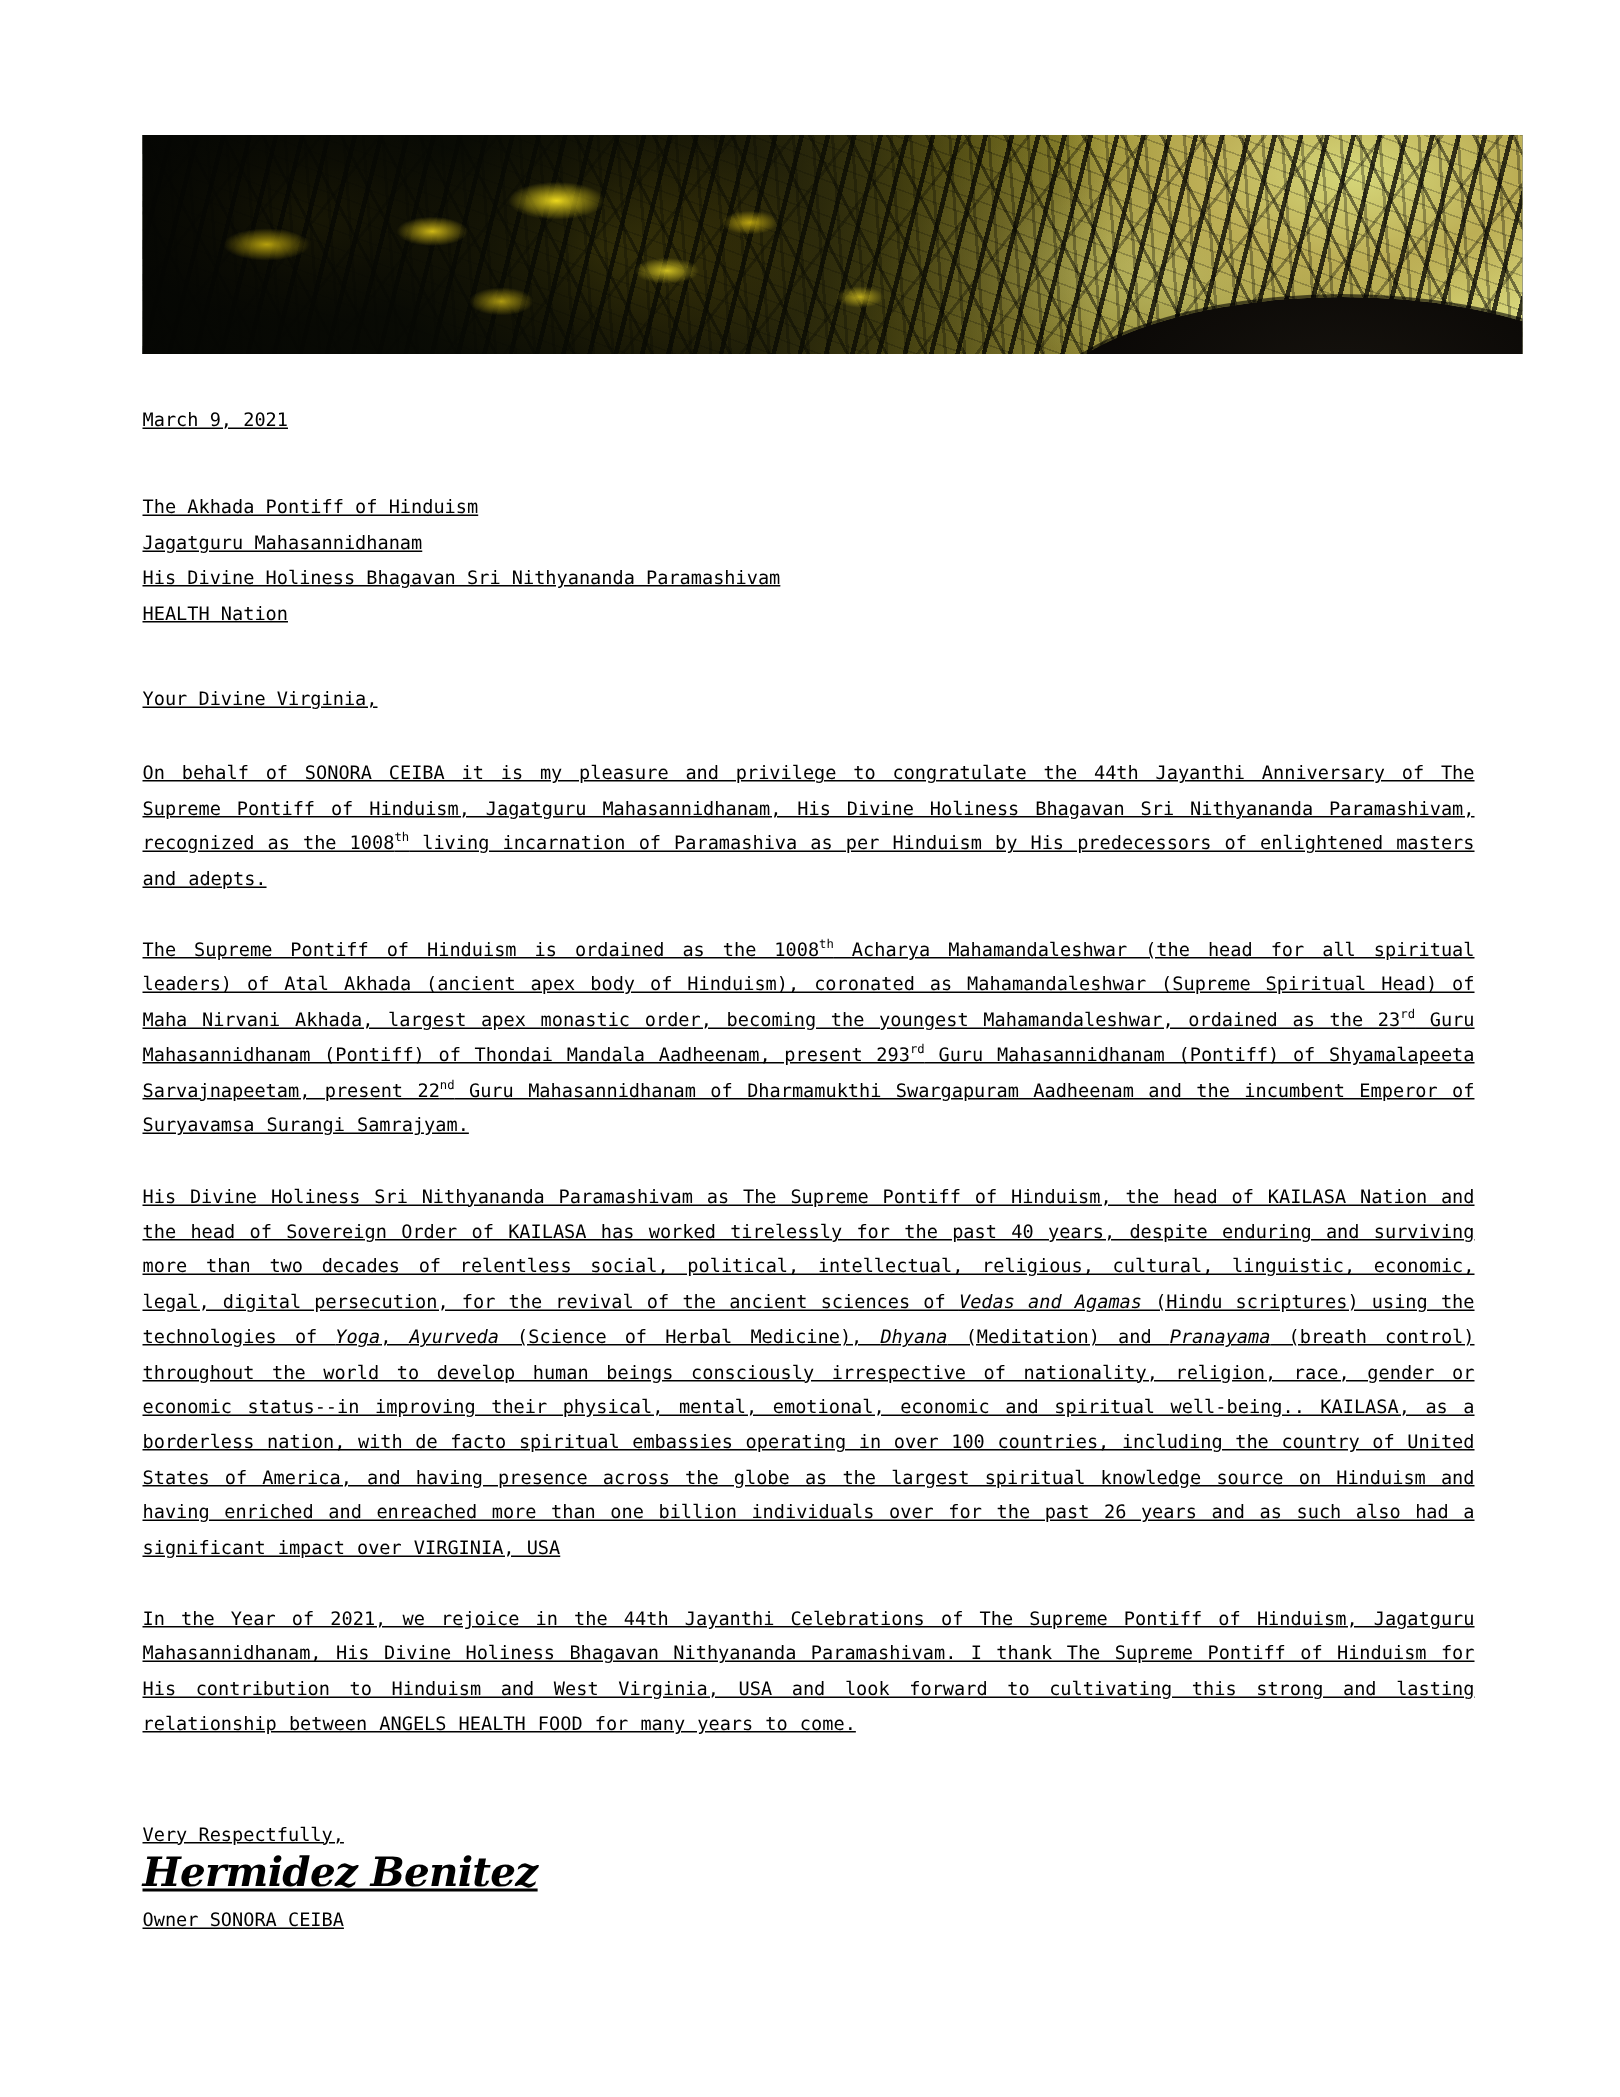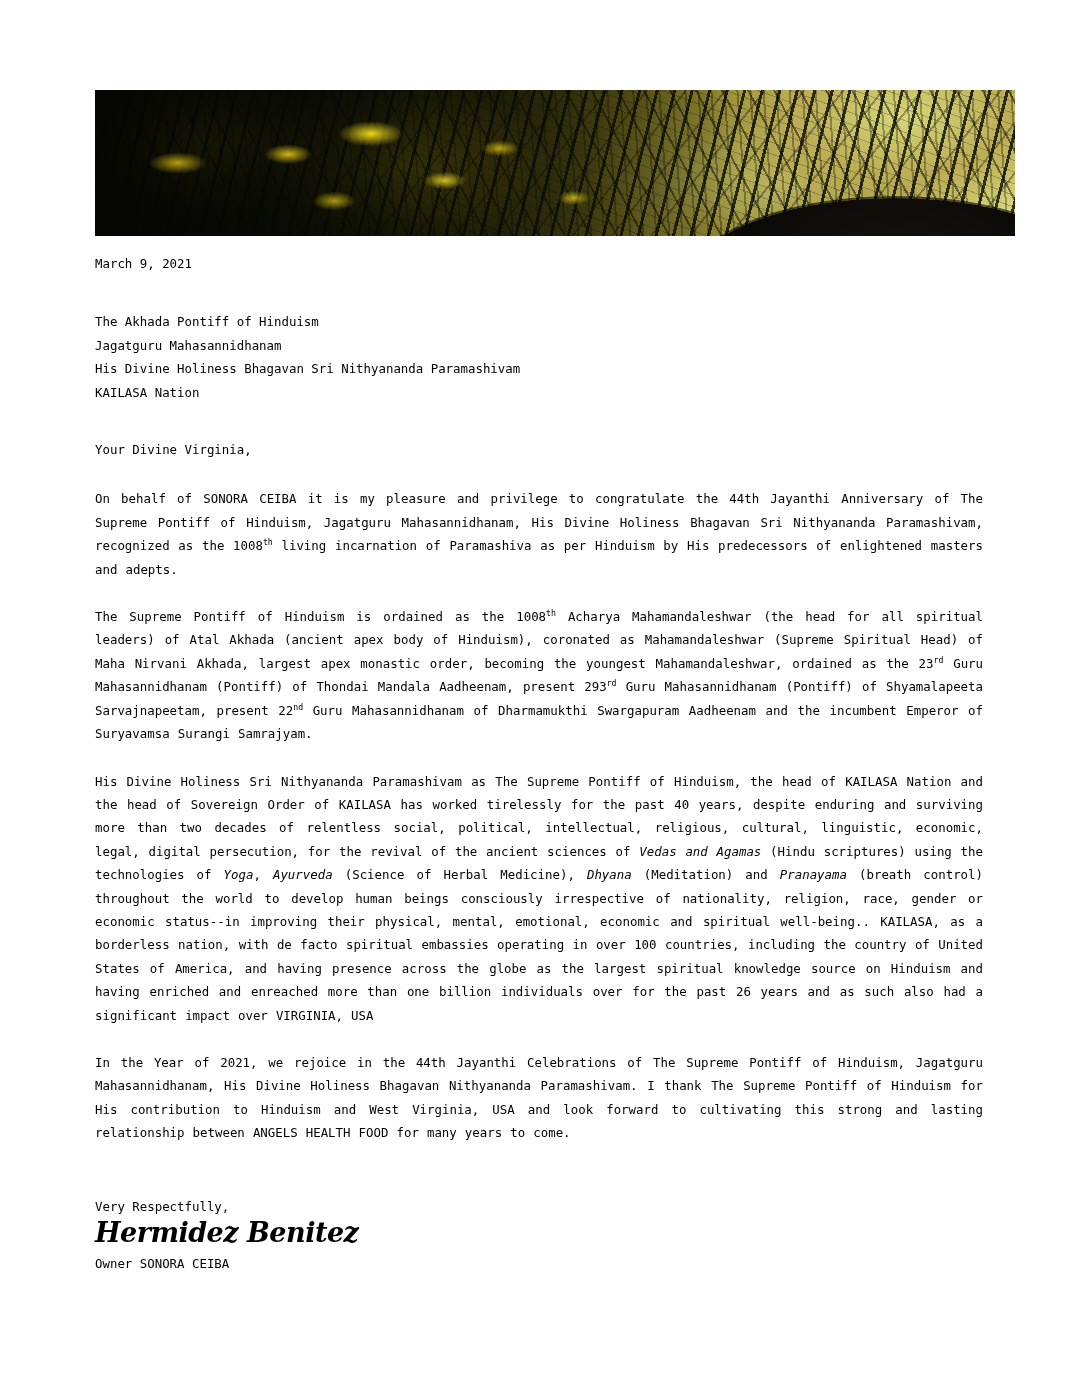--- a/index.html
+++ b/index.html
@@ -94,25 +94,26 @@
     height: 180px;
     border-radius: 50%;
     background: radial-gradient(ellipse at 50% 35%, #16130e 0%, #0a0806 60%, #050403 100%);
     box-shadow: 0 0 0 2px rgba(0,0,0,0.6);
   }
 
   
   .letter {
     position: absolute;
     left: 95px;
-    top: 252px;
+    top: 268px;
     width: 888px;
     font-size: 12.4px;
     line-height: 23.4px;
     color: #000000;
+    text-decoration: underline;
   }
   .date { margin: 0 0 0 0; white-space: pre; }
   .addr-block { margin-top: 35px; }
   .addr-line { white-space: pre; }
   .salutation { margin-top: 34px; white-space: pre; }
   .para {
     margin-top: 24px;
     text-align: justify;
     text-justify: inter-word;
     word-spacing: 0.05em;
@@ -151,21 +152,21 @@
   </div>
 
   <div class="letter">
 
     <div class="date">March 9, 2021</div>
 
     <div class="addr-block">
       <div class="addr-line">The Akhada Pontiff of Hinduism</div>
       <div class="addr-line">Jagatguru Mahasannidhanam</div>
       <div class="addr-line">His Divine Holiness Bhagavan Sri Nithyananda Paramashivam</div>
-      <div class="addr-line">KAILASA Nation</div>
+      <div class="addr-line">HEALTH Nation</div>
     </div>
 
     <div class="salutation">Your Divine Virginia,</div>
 
     <p class="para first"><span>On behalf of SONORA CEIBA it is my pleasure and privilege to congratulate the 44th Jayanthi Anniversary of The Supreme Pontiff of Hinduism, Jagatguru Mahasannidhanam, His Divine Holiness Bhagavan Sri Nithyananda Paramashivam, recognized as the 1008</span><sup>th</sup><span> living incarnation of Paramashiva as per Hinduism by His predecessors of enlightened masters and adepts.</span></p>
 
     <p class="para"><span>The Supreme Pontiff of Hinduism is ordained as the 1008</span><sup>th</sup><span> Acharya Mahamandaleshwar (the head for all spiritual leaders) of Atal Akhada (ancient apex body of Hinduism), coronated as Mahamandaleshwar (Supreme Spiritual Head) of Maha Nirvani Akhada, largest apex monastic order, becoming the youngest Mahamandaleshwar, ordained as the 23</span><sup>rd</sup><span> Guru Mahasannidhanam (Pontiff) of Thondai Mandala Aadheenam, present 293</span><sup>rd</sup><span> Guru Mahasannidhanam (Pontiff) of Shyamalapeeta Sarvajnapeetam, present 22</span><sup>nd</sup><span> Guru Mahasannidhanam of Dharmamukthi Swargapuram Aadheenam and the incumbent Emperor of Suryavamsa Surangi Samrajyam.</span></p>
 
     <p class="para"><span>His Divine Holiness Sri Nithyananda Paramashivam as The Supreme Pontiff of Hinduism, the head of KAILASA Nation and the head of Sovereign Order of KAILASA has worked tirelessly for the past 40 years, despite enduring and surviving more than two decades of relentless social, political, intellectual, religious, cultural, linguistic, economic, legal, digital persecution, for the  revival of the ancient sciences of </span><em>Vedas and Agamas</em><span> (Hindu scriptures) using the technologies of </span><em>Yoga</em><span>, </span><em>Ayurveda</em><span> (Science of Herbal Medicine), </span><em>Dhyana</em><span> (Meditation) and </span><em>Pranayama</em><span> (breath control) throughout the world to develop human beings consciously irrespective of nationality, religion, race, gender or economic status--in improving their physical, mental, emotional, economic and spiritual well-being.. KAILASA, as a borderless nation, with de facto spiritual embassies operating in over 100 countries, including the country of United States of America, and having presence across the globe as the largest spiritual knowledge source on Hinduism and having enriched and enreached more than one billion individuals over for the past 26 years and as such also had a significant impact over VIRGINIA, USA</span></p>
 

